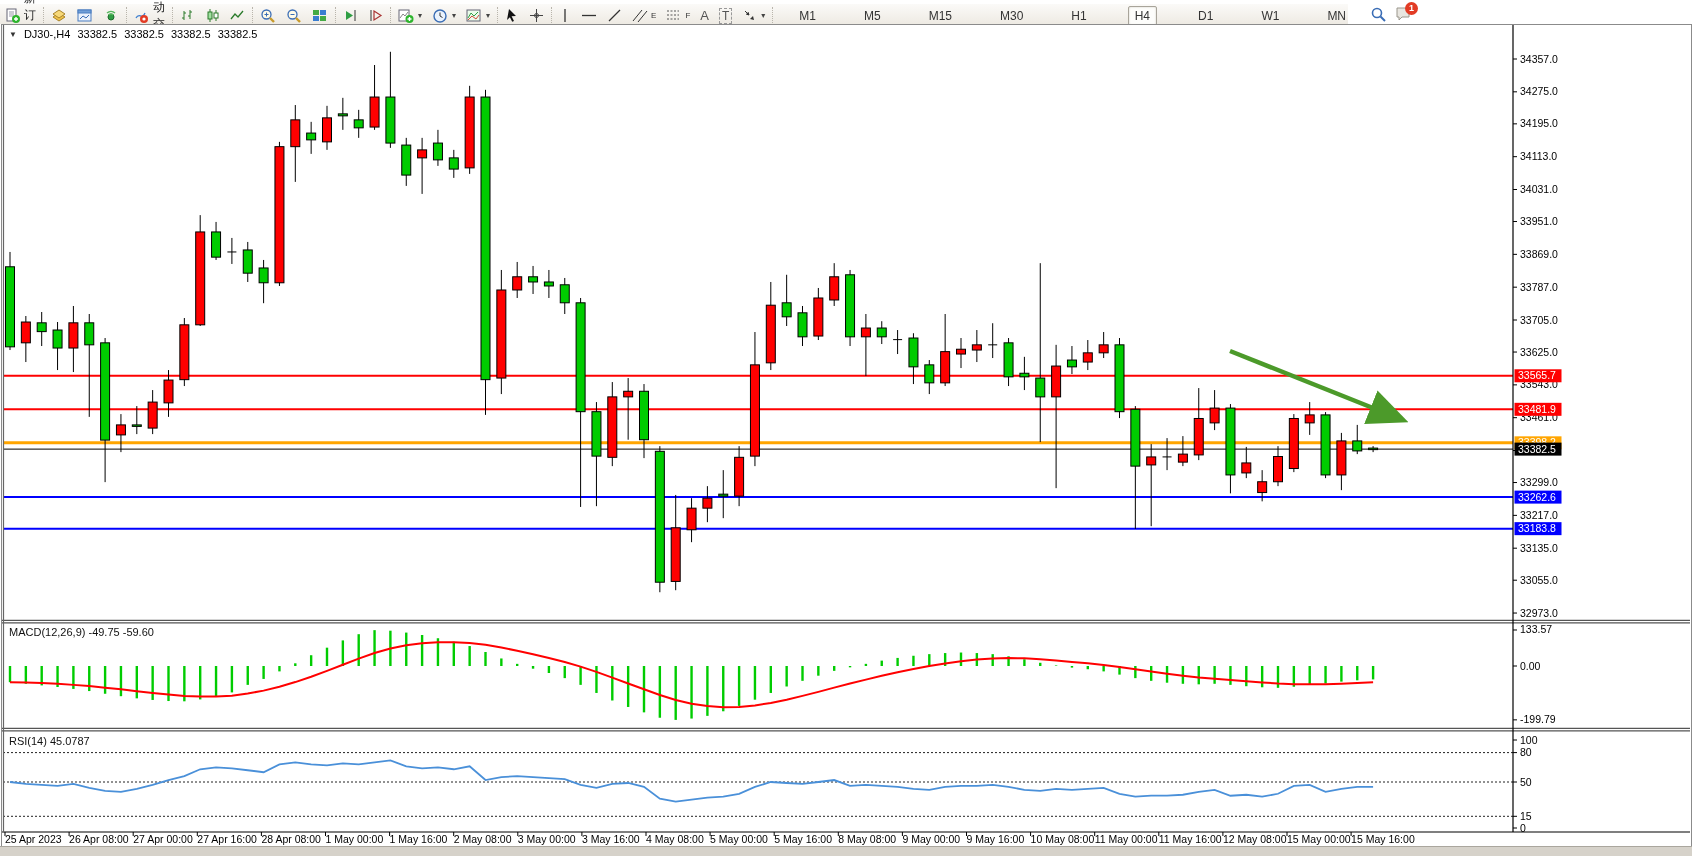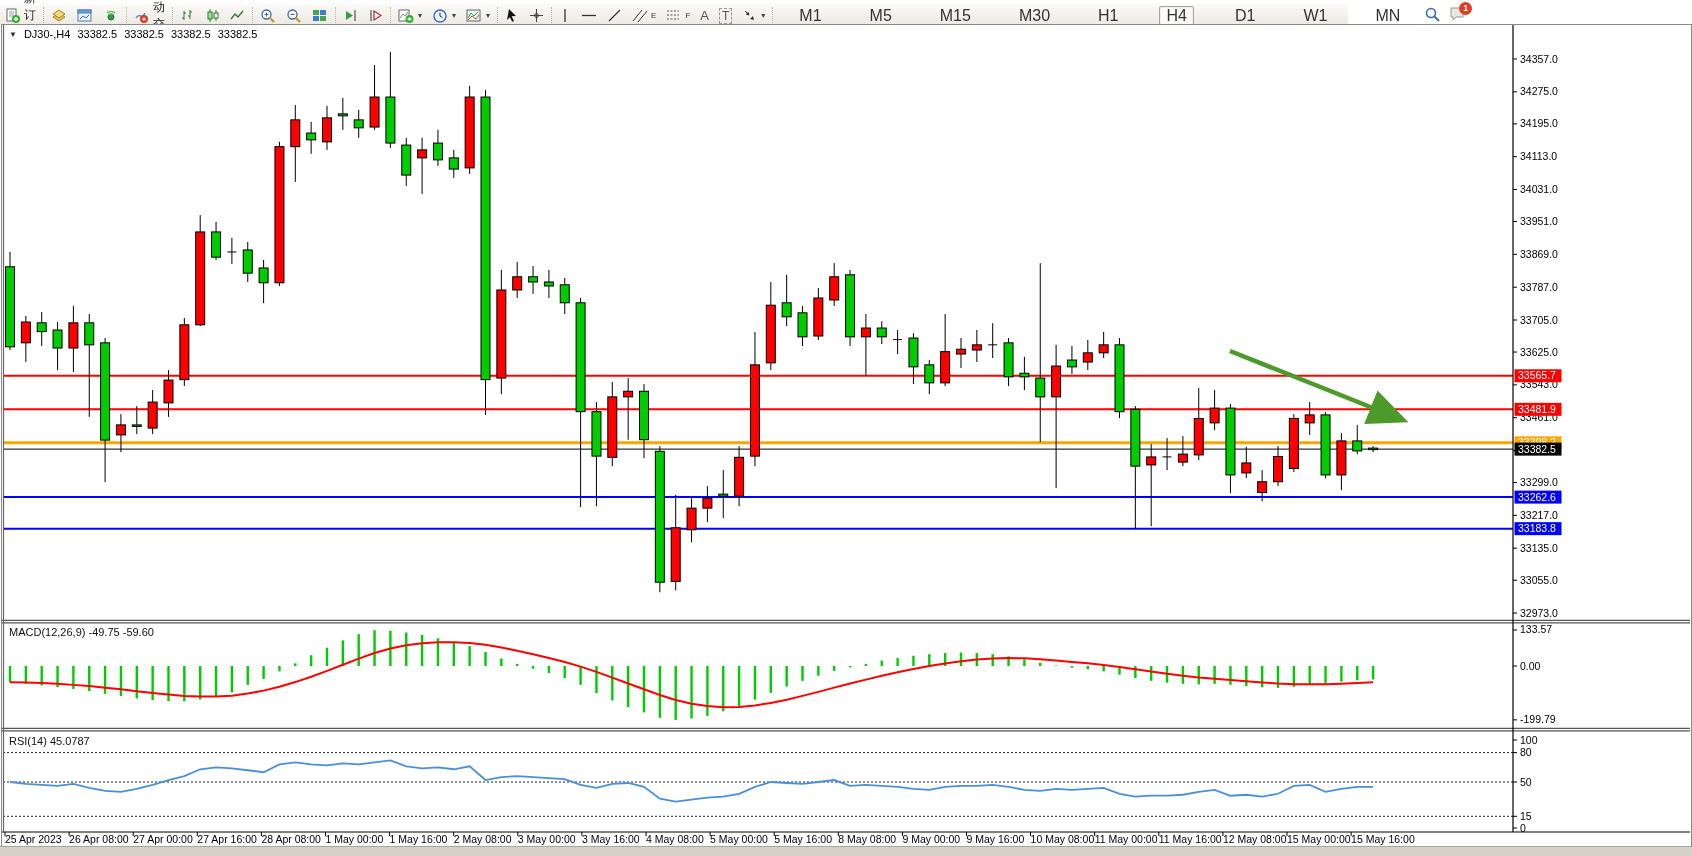--- a/index.html
+++ b/index.html
@@ -6,21 +6,21 @@
   #app{position:relative;width:1692px;height:856px;overflow:hidden;background:#fff;}
   
   #toolbar{position:absolute;left:0;top:4px;width:1348px;height:23px;
     background:linear-gradient(#fbfaf8,#ece8e0);border-bottom:1px solid #9d9a92;
     display:flex;align-items:center;font-size:12px;color:#222;}
   .tgroup{display:flex;align-items:center;height:22px;}
   .sep{width:5px;height:18px;margin:0 2px;border-left:1px dotted #b9b5ac;}
   .tbtn{display:flex;align-items:center;gap:3px;height:20px;padding:0 4px;border:1px solid transparent;border-radius:2px;cursor:default;}
   .tbtn svg{display:block;}
   .drop{font-size:8px;color:#444;margin-left:1px;}
-  .tf{padding:1px 6px;height:16px;line-height:16px;font-size:16px;color:#333;border:1px solid transparent;border-radius:2px;margin:0 17px;}
+  .tf{padding:1px 6px;height:16px;line-height:16px;font-size:12px;color:#333;border:1px solid transparent;border-radius:2px;margin:0 17px;}
   .tf.active{background:#fdfdfb;border-color:#a8a49a;box-shadow:inset 0 0 2px #cfcabe;}
   #tb-right{margin-left:auto;display:flex;align-items:center;margin-right:10px;gap:8px;}
   .badge{position:absolute;right:-5px;top:-4px;background:#e23b24;color:#fff;border-radius:50%;
     width:13px;height:13px;font-size:9px;line-height:13px;text-align:center;font-weight:bold;}
   .glyph{font-size:12px;color:#333;}
   
   #chart{position:absolute;left:0;top:24px;width:1692px;height:832px;background:#fff;}
   #chart-frame{position:absolute;left:1px;top:0;width:1689px;height:821px;border:1px solid #8b8b8b;}
   #symbol-header{position:absolute;left:9px;top:4px;font-size:11px;color:#000;display:flex;gap:7px;align-items:center;}
   #symbol-header .tri{font-size:8px;color:#333;}

